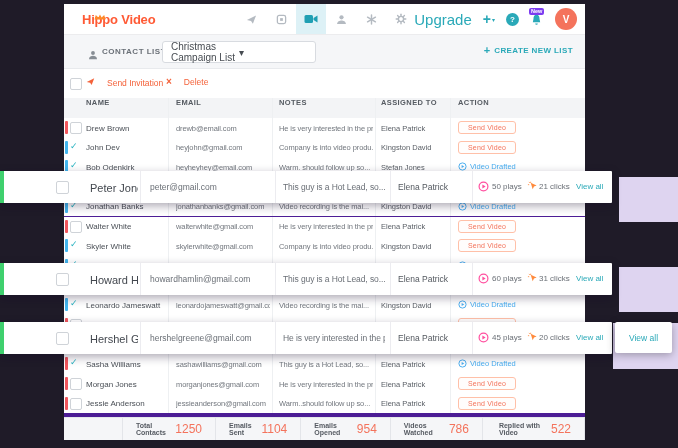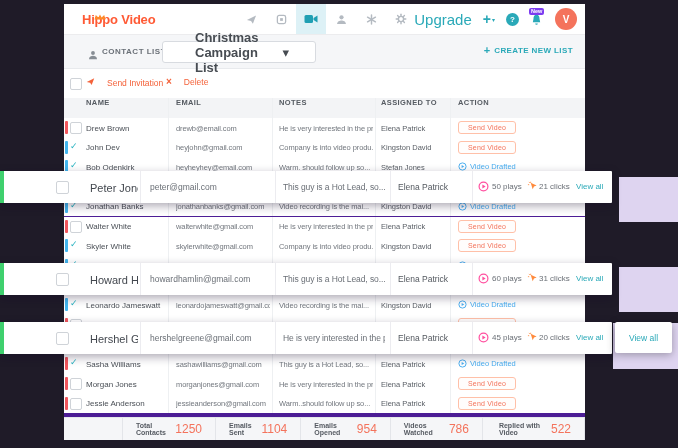--- a/index.html
+++ b/index.html
@@ -27,21 +27,21 @@
     padding:1px 2px;border-radius:2px;line-height:1;}
   .avatar{width:22px;height:22px;border-radius:50%;background:#f4735c;color:#fff;font-size:10px;font-weight:700;
     display:flex;align-items:center;justify-content:center;}
 
   
   .subbar{position:absolute;left:0;top:31px;width:100%;height:33px;background:#f5f6f8;border-bottom:1px solid #e8eaed;}
   .cl-icon{position:absolute;left:24px;top:11px;color:#878d94;}
   .cl-label{position:absolute;left:38px;top:12px;font-size:8px;font-weight:700;color:#6a7077;letter-spacing:.5px;}
   .dropdown{position:absolute;left:98px;top:6px;width:136px;height:20px;background:#fff;border:1px solid #d8dbe0;
     border-radius:3px;display:flex;align-items:center;padding:0 8px;cursor:pointer;}
-  .dropdown span{font-size:13px;color:#474c52;font-weight:700;flex:1;margin-left:24px;}
+  .dropdown span{font-size:10px;color:#474c52;font-weight:400;flex:1;}
   .dd-caret{font-size:7px;color:#8a9097;}
   .create-list{position:absolute;right:12px;top:10px;display:flex;align-items:center;gap:4px;color:#2aa9b8;cursor:pointer;}
   .create-list b{font-size:11px;font-weight:700;line-height:1;}
   .create-list span{font-size:8px;font-weight:700;letter-spacing:.4px;}
 
   
   .toolbar{position:absolute;left:0;top:64px;width:100%;height:30px;}
   .cb{display:inline-block;width:10px;height:10px;border:1px solid #cfd3d8;border-radius:2px;background:#fff;}
   .toolbar .cb{position:absolute;left:6px;top:10px;}
   .tool{position:absolute;top:9px;display:flex;align-items:center;gap:12px;color:#f4623a;font-size:8.5px;cursor:pointer;justify-content:flex-end;}

